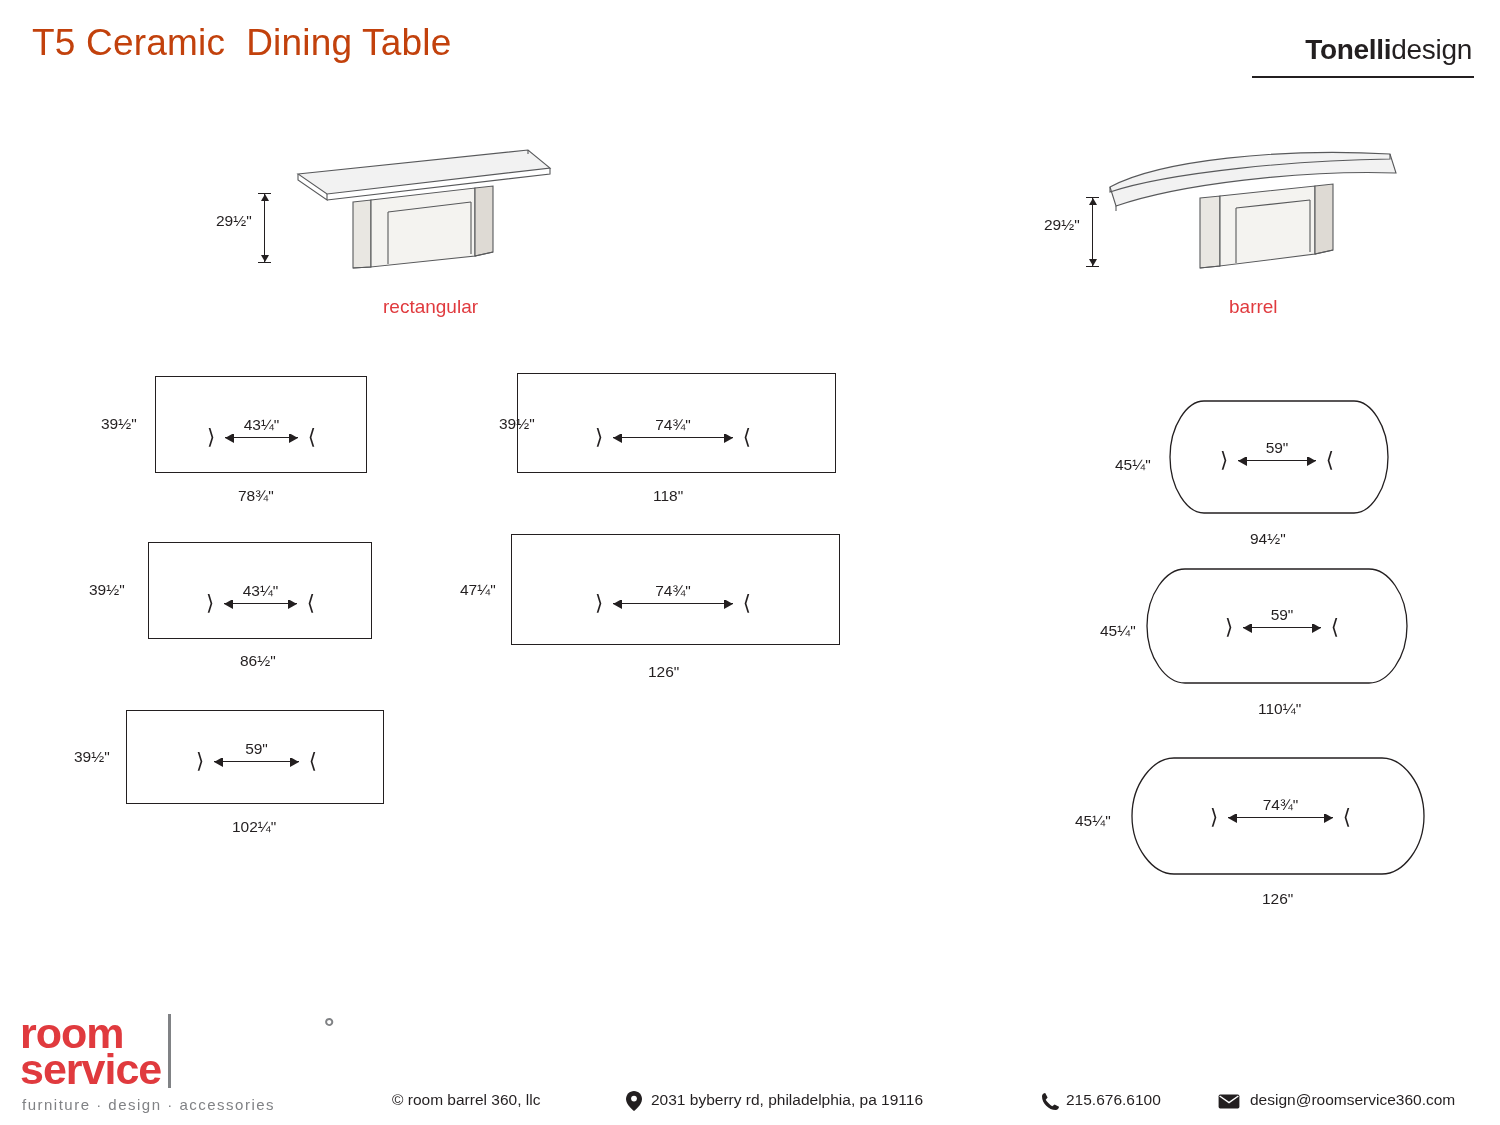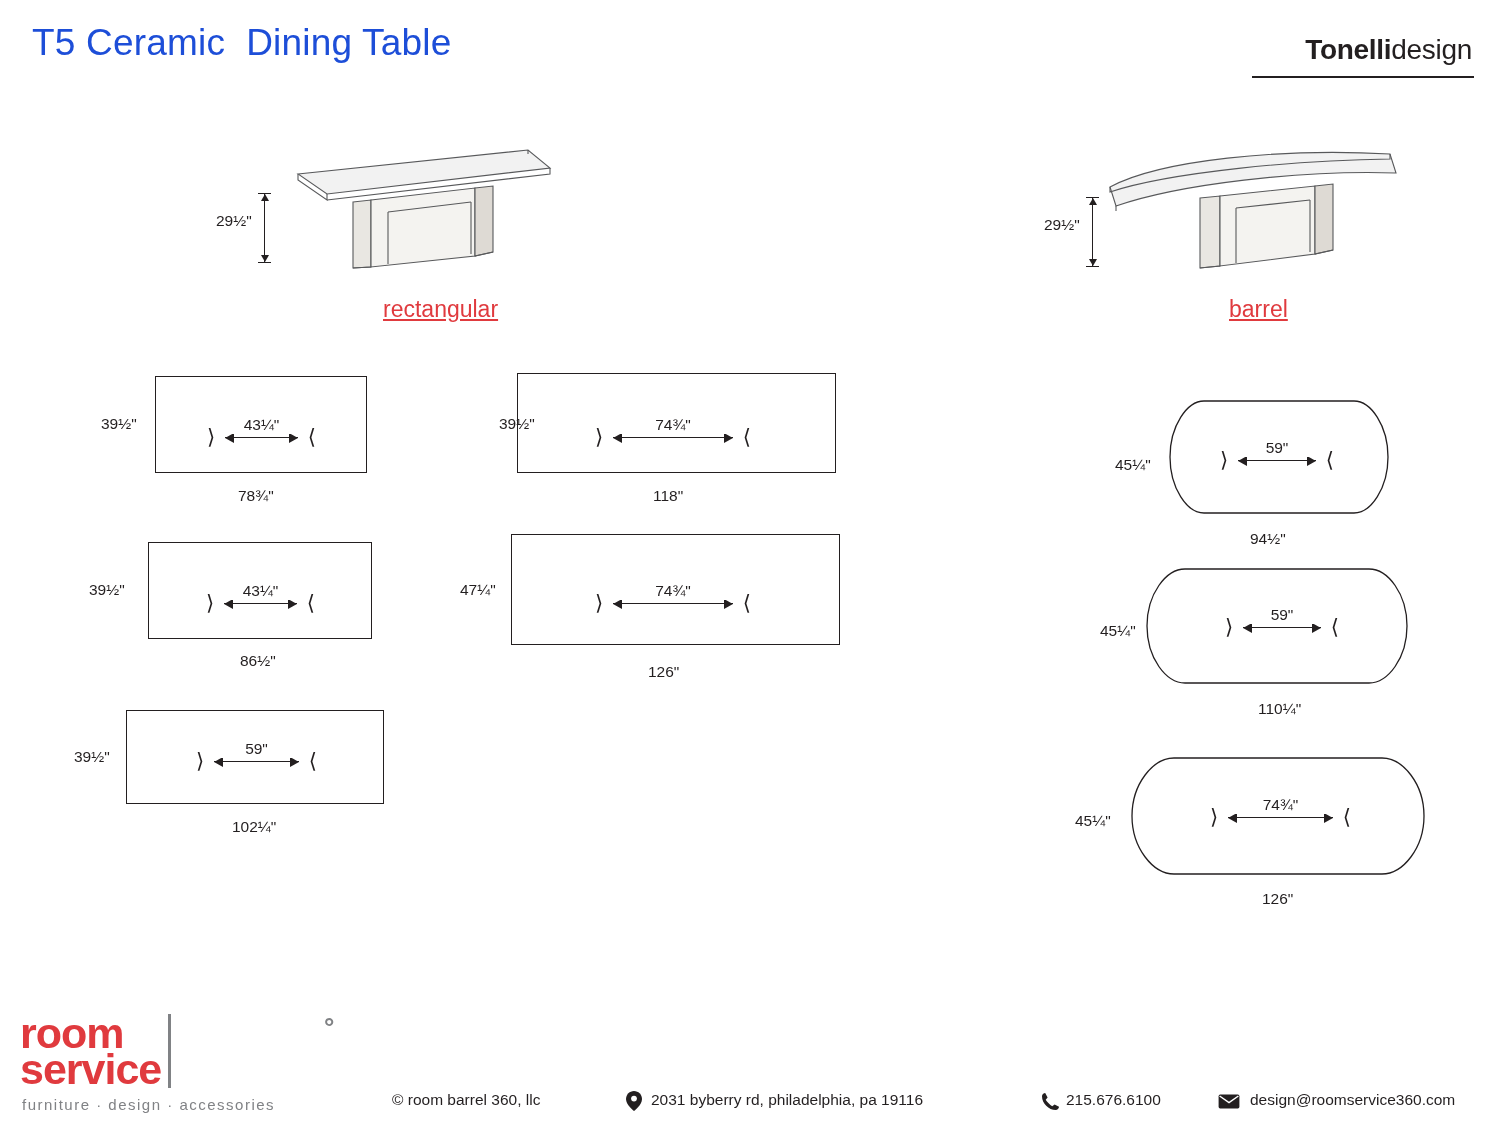--- a/index.html
+++ b/index.html
@@ -20,21 +20,21 @@
     inset: 0;
   }
   
   .title {
     position: absolute;
     left: 32px;
     top: 22px;
     font-size: 37px;
     font-weight: 400;
     letter-spacing: 0.2px;
-    color: #1d4ed8;
+    color: #c2410c;
     white-space: pre;
   }
   .brand {
     position: absolute;
     right: 28px;
     top: 34px;
     font-size: 28px;
     letter-spacing: -0.3px;
     color: #231f20;
     text-align: center;
@@ -52,22 +52,21 @@
 
   
   .lbl {
     position: absolute;
     font-size: 15px;
     color: #231f20;
     white-space: nowrap;
   }
   .lbl.red {
     color: #e03a3e;
-    font-size: 23px;
-    text-decoration: underline;
+    font-size: 19px;
   }
   .dim {
     position: absolute;
     font-size: 15.5px;
     color: #231f20;
     white-space: nowrap;
   }
 
   
   .persp { position: absolute; }

